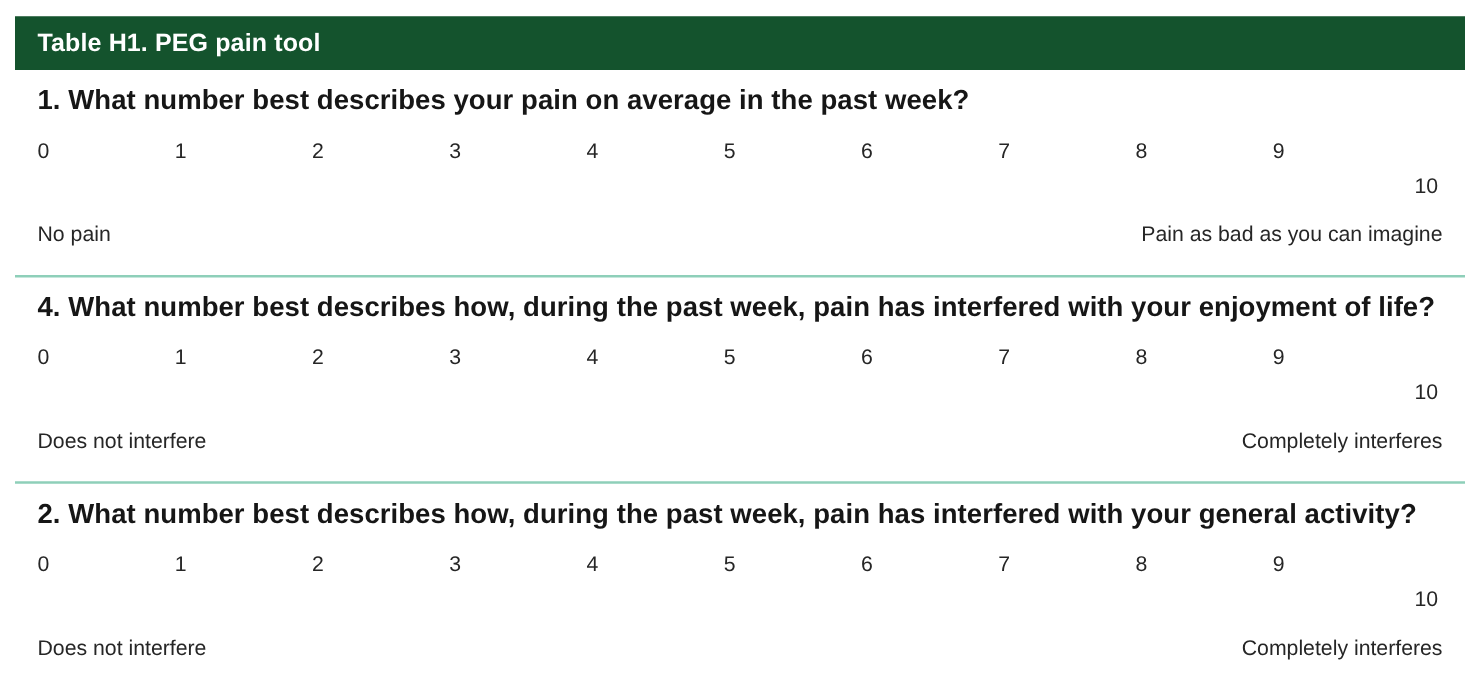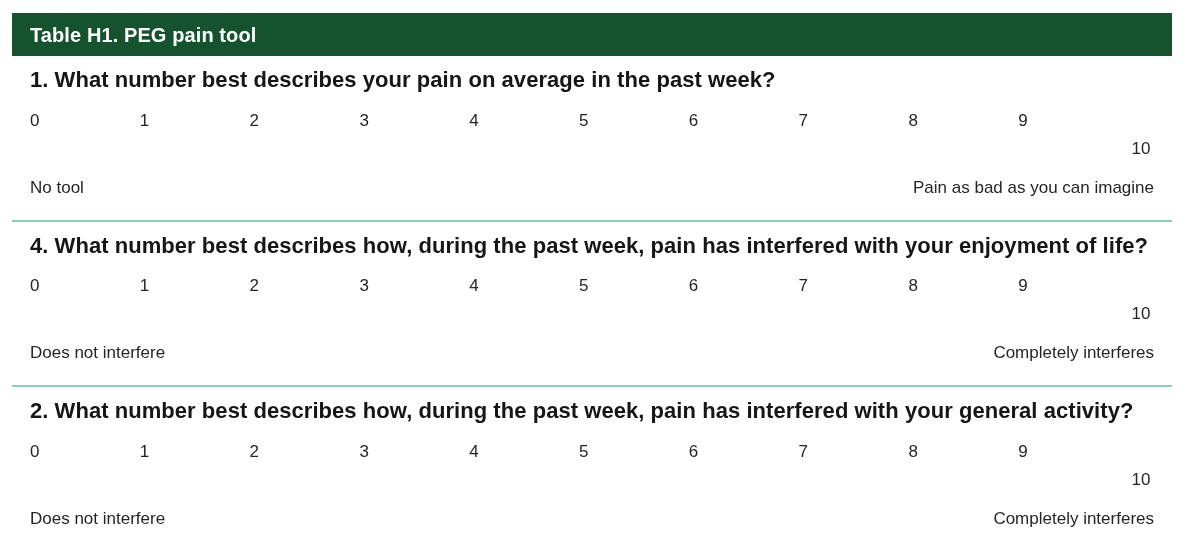--- a/index.html
+++ b/index.html
@@ -110,21 +110,21 @@
         <span class="scale-cell">3</span>
         <span class="scale-cell">4</span>
         <span class="scale-cell">5</span>
         <span class="scale-cell">6</span>
         <span class="scale-cell">7</span>
         <span class="scale-cell">8</span>
         <span class="scale-cell">9</span>
         <span class="scale-cell">10</span>
       </div>
       <div class="anchor-row">
-        <span class="anchor-left">No tool</span>
+        <span class="anchor-left">No pain</span>
         <span class="anchor-right">Pain as bad as you can imagine</span>
       </div>
     </div>
 
     <div class="question-block">
       <div class="question-text">4. What number best describes how, during the past week, pain has interfered with your enjoyment of life?</div>
       <div class="scale-row">
         <span class="scale-cell">0</span>
         <span class="scale-cell">1</span>
         <span class="scale-cell">2</span>

